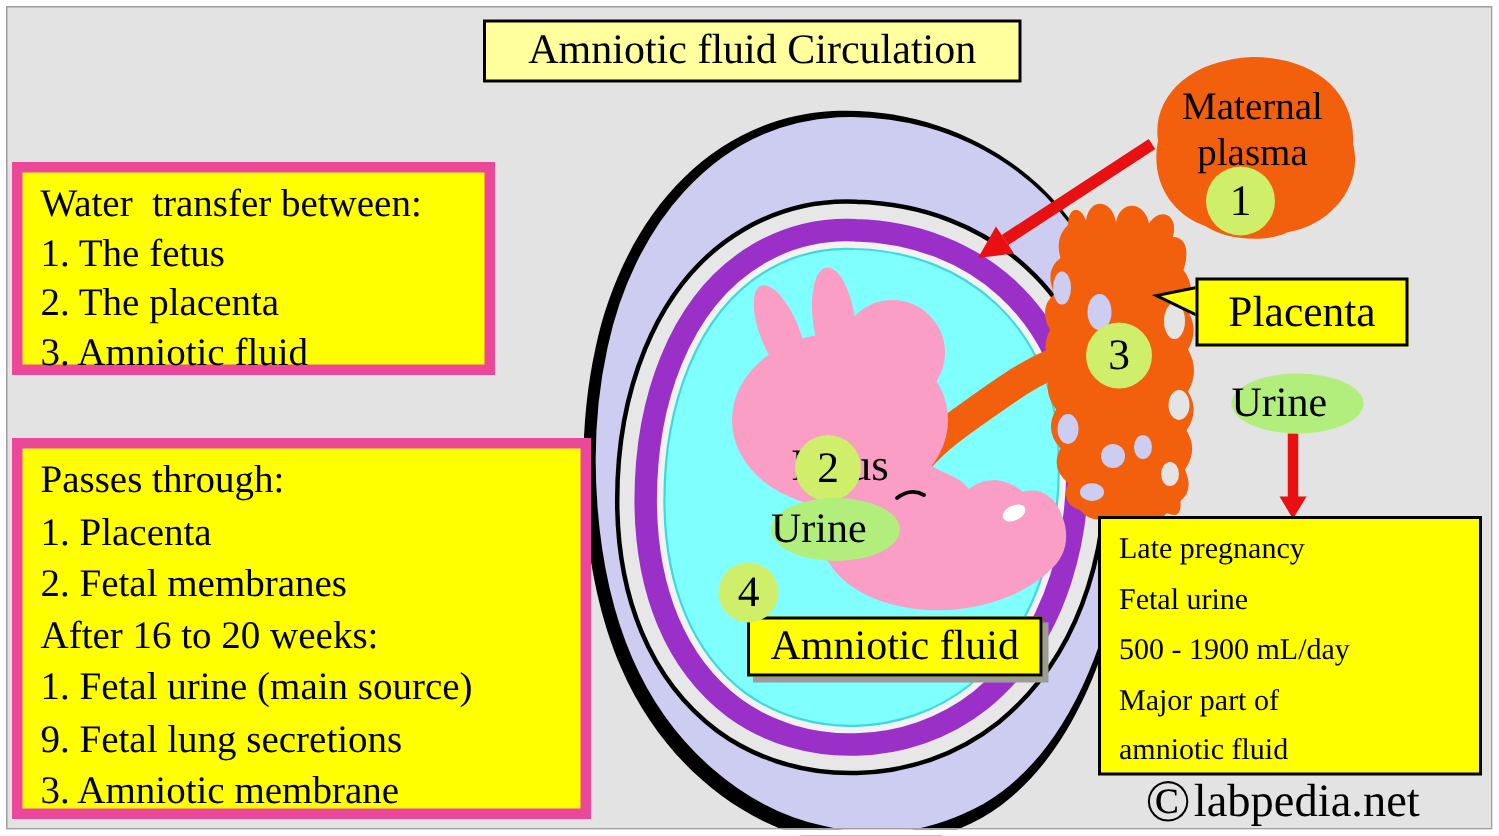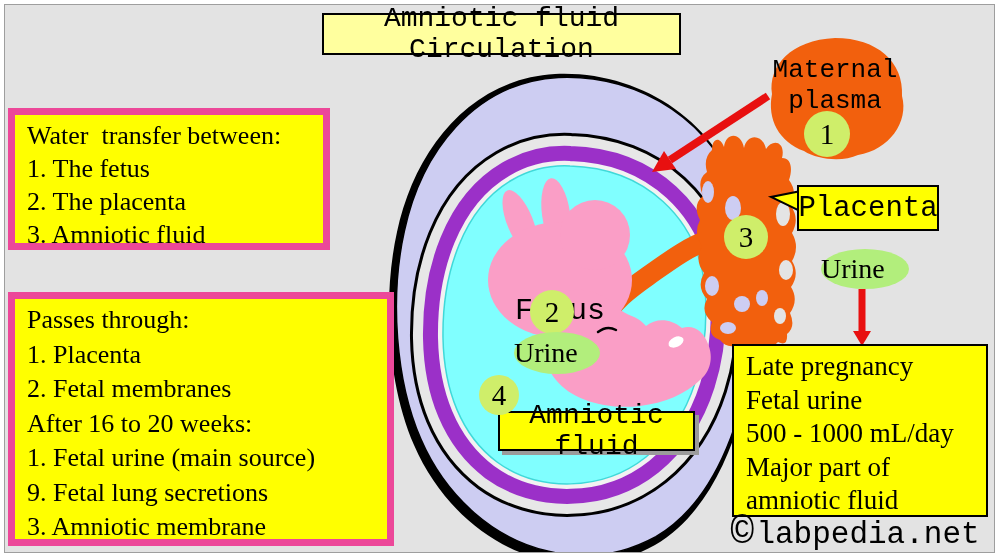--- a/index.html
+++ b/index.html
@@ -7,21 +7,21 @@
     position:relative;width:999px;height:557px;overflow:hidden;
     background:#E3E3E3;color:#000;
     font-family:"Liberation Serif","DejaVu Serif",serif;
   }
   #diagram-svg{position:absolute;left:0;top:0;z-index:1;}
   .frame{position:absolute;inset:0;border:4px solid #fff;
          box-shadow:inset 0 0 0 1px #9e9e9e;pointer-events:none;z-index:9;}
   .abs{position:absolute;z-index:3;box-sizing:border-box;}
   .yellow-box{background:#FFFF00;border:7px solid #ec4899;padding:4px 12px;}
   .black-border{border:2px solid #000;}
-  .center{display:flex;align-items:center;justify-content:center;text-align:center;font-family:Liberation Mono, monospace;}
+  .center{display:flex;align-items:center;justify-content:center;text-align:center;}
   .line{white-space:pre;}
   .marker{background:#CFEE6A;border-radius:50%;display:flex;align-items:center;
           justify-content:center;font-size:29px;z-index:4;}
   .pill{background:#B2EE7C;border-radius:50%;display:flex;align-items:center;
         justify-content:flex-start;font-size:28px;z-index:4;}
   .title-box{background:#FFFF9E;font-size:28px;}
   .copy-symbol{font-size:40px;vertical-align:-4px;line-height:1;margin-right:2px;}
 </style>
 </head>
 <body>
@@ -91,24 +91,24 @@
   <div class="abs yellow-box" style="left:8px;top:292px;width:386px;height:254px;font-size:26px;line-height:34.5px;">
     <div class="line">Passes through:</div>
     <div class="line">1. Placenta</div>
     <div class="line">2. Fetal membranes</div>
     <div class="line">After 16 to 20 weeks:</div>
     <div class="line">1. Fetal urine (main source)</div>
     <div class="line">9. Fetal lung secretions</div>
     <div class="line">3. Amniotic membrane</div>
   </div>
 
-  <div class="abs yellow-box black-border" style="left:732px;top:344px;width:256px;height:173px;font-size:27px;line-height:33.5px;border-width:2px;">
+  <div class="abs yellow-box black-border" style="left:732px;top:344px;width:256px;height:173px;font-size:20px;line-height:33.5px;border-width:2px;">
     <div class="line">Late pregnancy</div>
     <div class="line">Fetal urine</div>
-    <div class="line">500 - 1000 mL/day</div>
+    <div class="line">500 - 1900 mL/day</div>
     <div class="line">Major part of</div>
     <div class="line">amniotic fluid</div>
   </div>
 
   <div class="abs yellow-box black-border center" style="left:797px;top:185px;width:142px;height:46px;font-size:29px;padding:11px;border-width:2px;">
     <span>Placenta</span>
   </div>
 
   <div class="abs yellow-box black-border center" style="left:498px;top:411px;width:197px;height:40px;font-size:28px;padding:0;border-width:2px;box-shadow:4px 4px 0 #9b9b9b;">
     <span>Amniotic fluid</span>

